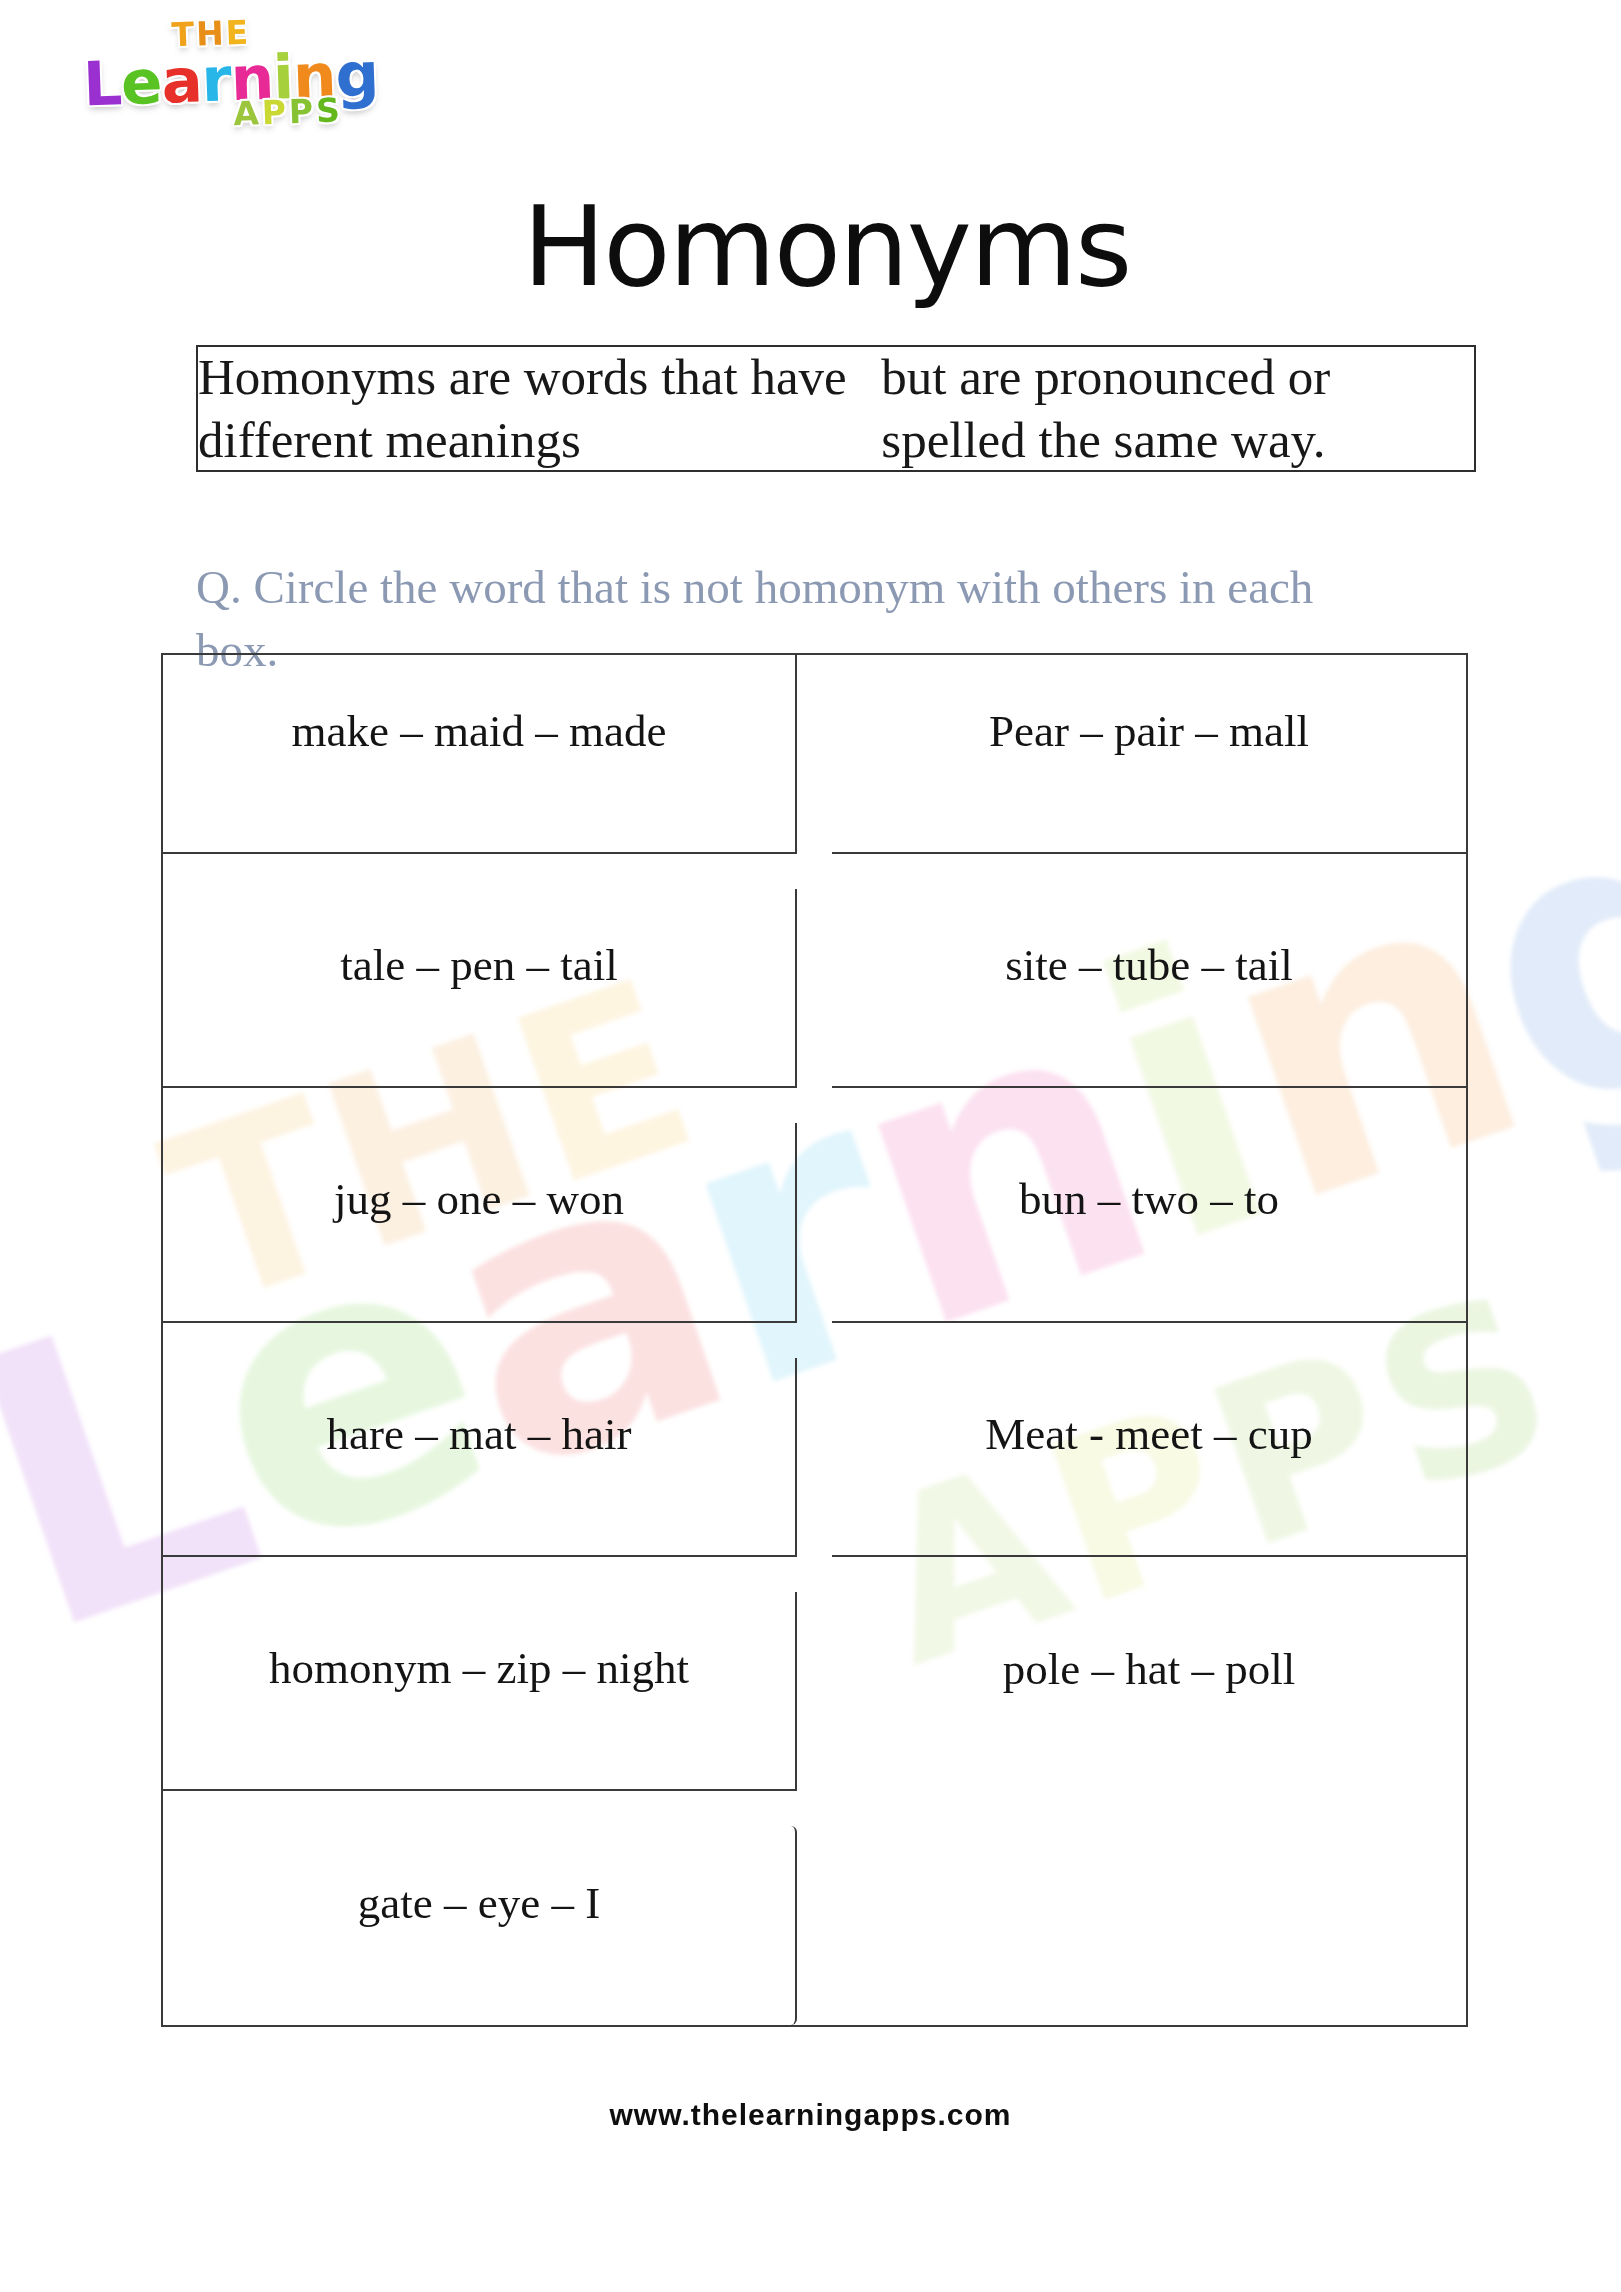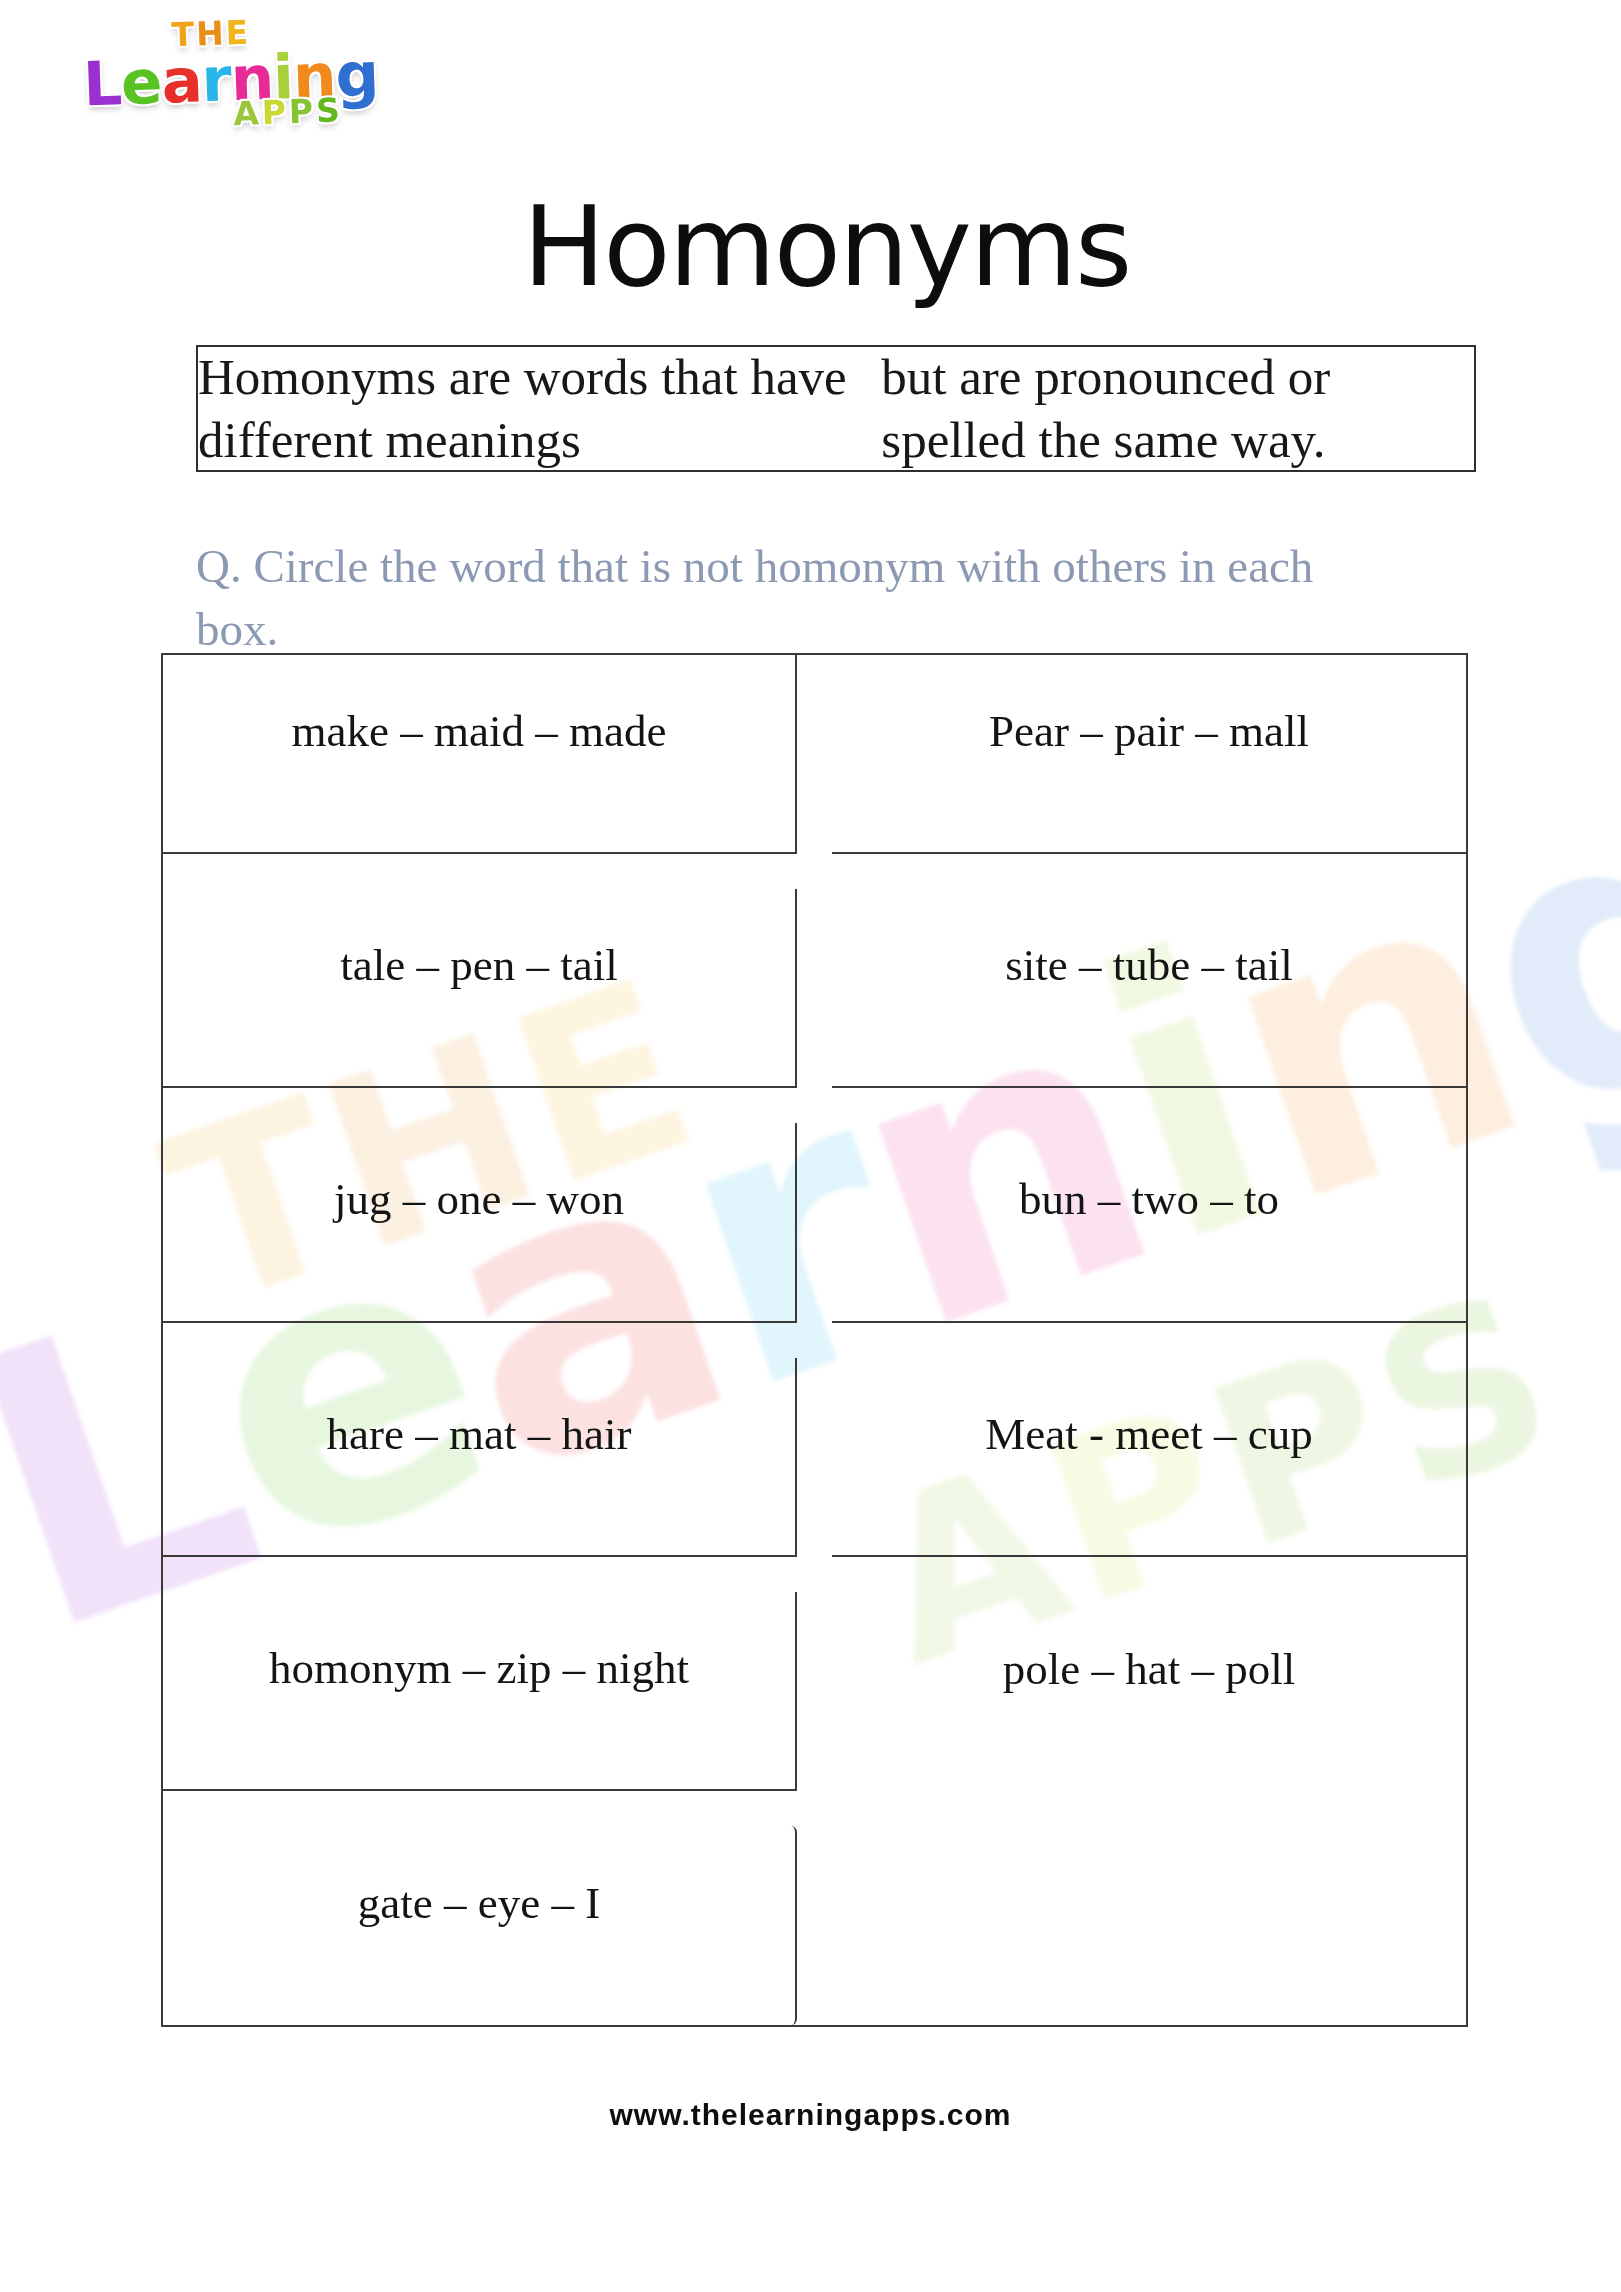--- a/index.html
+++ b/index.html
@@ -43,21 +43,21 @@
   }
   
   .def-box{
     position:absolute;left:196px;top:345px;width:1276px;height:123px;
     border:2px solid #2e2e2e;background:transparent;
     display:flex;flex-direction:row;justify-content:center;align-items:center;
     font-size:51px;color:#181818;line-height:1.22;
   }
   
   .question{
-    position:absolute;left:196px;top:535px;width:1274px;
+    position:absolute;left:196px;top:556px;width:1274px;
     font-size:47px;line-height:1.35;
   }
   .question div{white-space:nowrap;}
   
   .htable{
     position:absolute;left:161px;top:653px;width:1307px;height:1374px;
     display:grid;grid-template-columns:1fr 1fr;grid-template-rows:repeat(6,1fr);
     border:2px solid #3a3a3a;box-sizing:border-box;gap:35px;
   }
   .cell{

